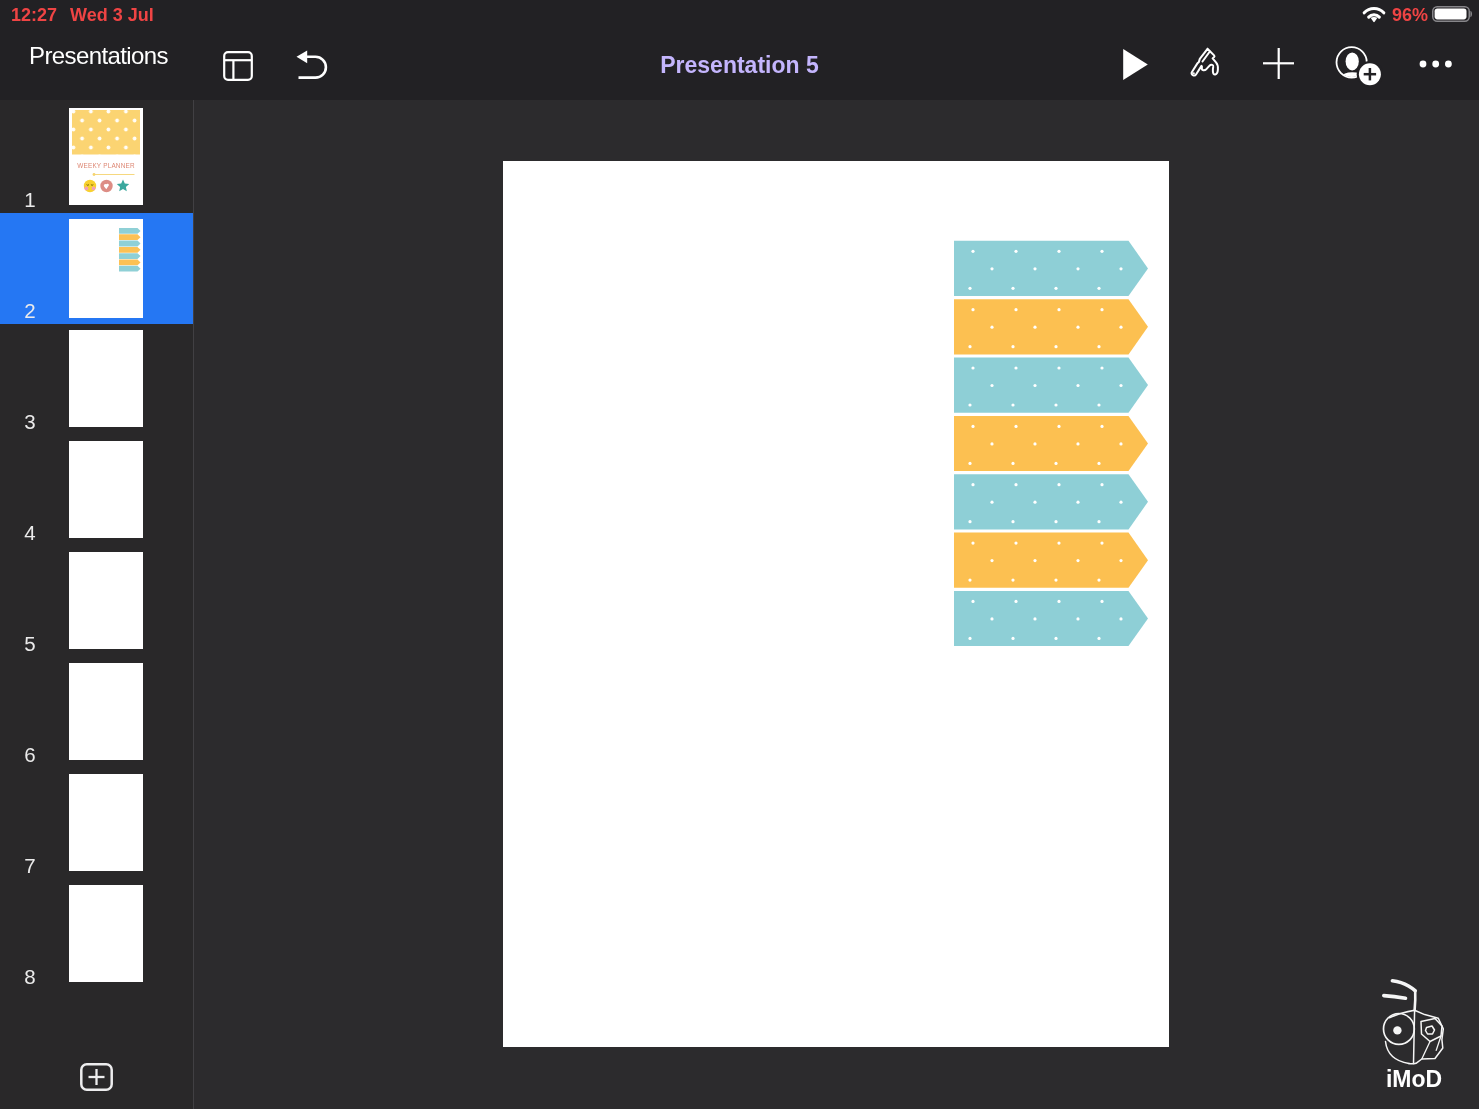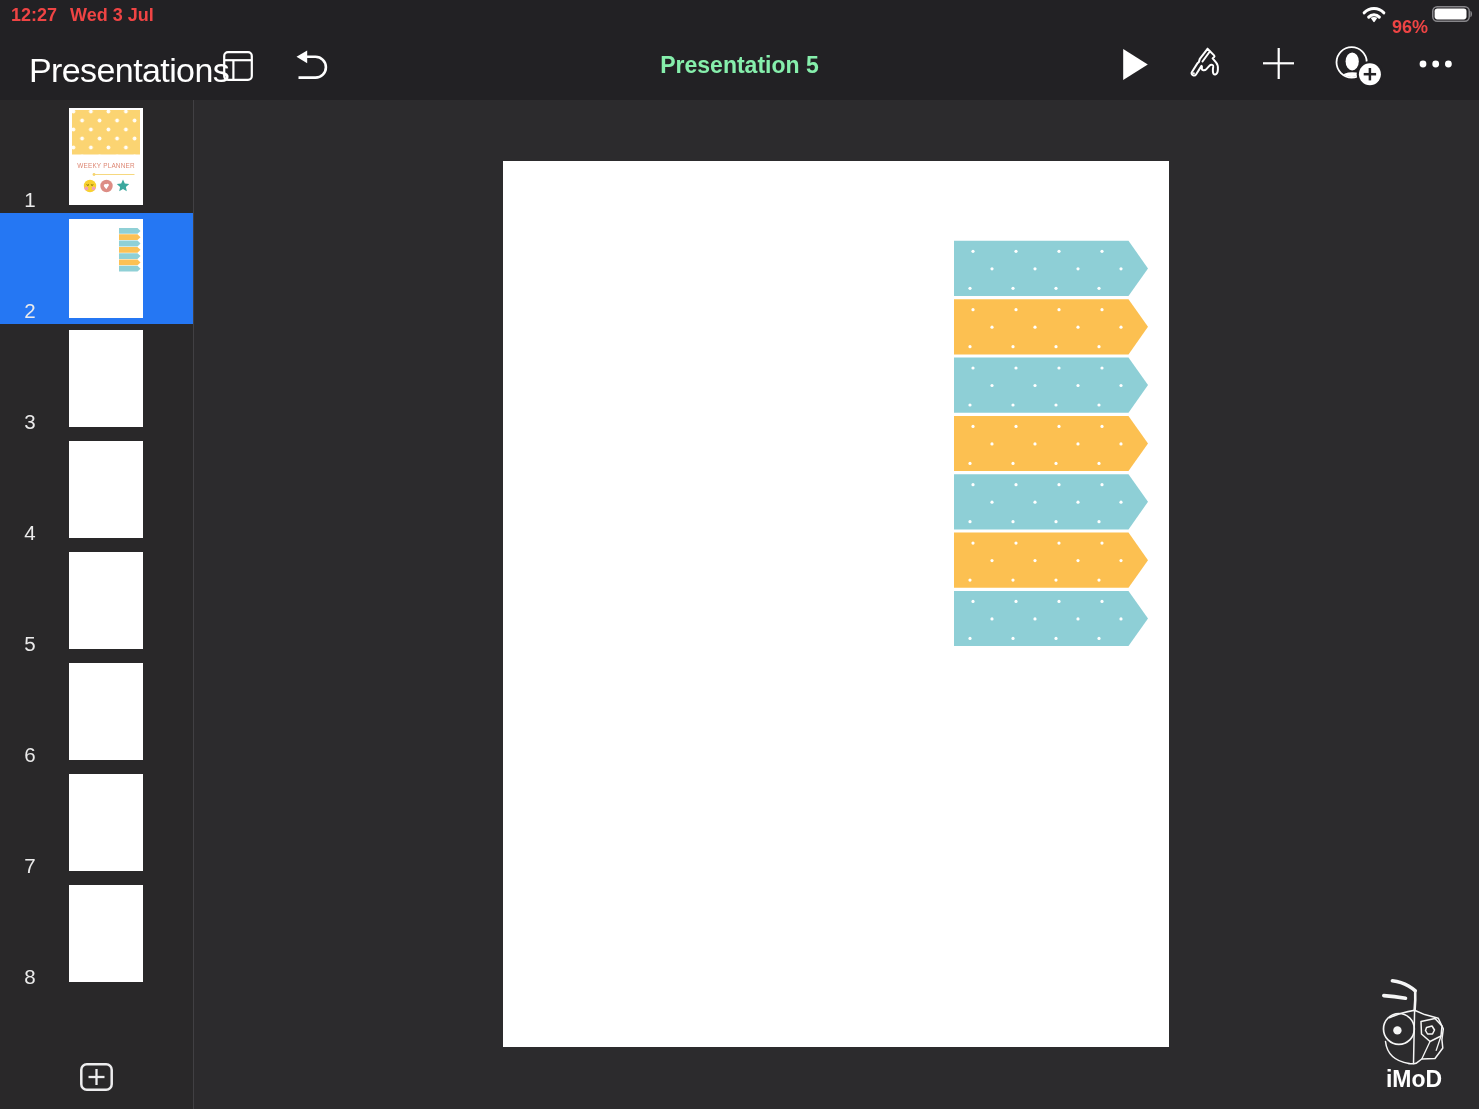--- a/index.html
+++ b/index.html
@@ -3,41 +3,41 @@
 <meta charset="utf-8">
 <style>
 html,body{margin:0;padding:0;}
 body{width:1479px;height:1109px;position:relative;overflow:hidden;background:#2c2b2d;
      font-family:"Liberation Sans",sans-serif;}
 *{box-sizing:border-box;}
 .topbar{position:absolute;left:0;top:0;width:1479px;height:100px;background:#222124;}
 .sidebar{position:absolute;left:0;top:100px;width:193px;height:1009px;background:#292829;}
 .sep{position:absolute;left:193px;top:100px;width:1px;height:1009px;background:#414043;}
 .stext{position:absolute;color:#ef4444;font-size:18px;font-weight:bold;top:5px;}
-.presentations{position:absolute;left:29px;top:51px;color:#fff;font-size:34px;font-weight:400;letter-spacing:-0.6px;}
-.title{position:absolute;left:0;top:52px;width:1479px;text-align:center;color:#86efac;font-size:23px;font-weight:bold;}
+.presentations{position:absolute;left:29px;top:42px;color:#fff;font-size:24px;font-weight:400;letter-spacing:-0.6px;}
+.title{position:absolute;left:0;top:52px;width:1479px;text-align:center;color:#c4b5fd;font-size:23px;font-weight:bold;}
 .thumb{position:absolute;left:69px;width:74px;height:97px;background:#fff;}
 .num{position:absolute;left:18px;width:24px;text-align:center;color:#ebebeb;font-size:20.5px;line-height:20px;}
 .sel{position:absolute;left:0;top:213px;width:193px;height:111px;background:#2577f3;}
 .slide{position:absolute;left:503px;top:161px;width:666px;height:886px;background:#fff;}
 svg{display:block;}
 .icon{position:absolute;}
 </style>
 </head>
 <body>
 <div class="topbar"></div>
 
 <div class="stext" style="left:11px;">12:27</div>
 <div class="stext" style="left:70px;text-align:right;">Wed 3 Jul</div>
 <svg class="icon" style="left:1362px;top:5px;" width="24" height="18" viewBox="0 0 24 18">
   <path d="M2.2 7.8 A13.4 13.4 0 0 1 21.8 7.8" fill="none" stroke="#fff" stroke-width="3.1" stroke-linecap="round"></path>
   <path d="M6.7 12.1 A7.2 7.2 0 0 1 17.3 12.1" fill="none" stroke="#fff" stroke-width="3.1" stroke-linecap="round"></path>
   <path d="M8.6 12.8 Q12 11.2 15.4 12.8 L12.7 16.8 Q12 17.6 11.3 16.8 Z" fill="#fff"></path>
 </svg>
-<div class="stext" style="left:1392px;margin-top:12px;">96%</div>
+<div class="stext" style="left:1392px;">96%</div>
 <svg class="icon" style="left:1432px;top:5.5px;" width="41" height="16" viewBox="0 0 41 16">
   <rect x="0.75" y="0.75" width="36.5" height="14.5" rx="4.4" fill="none" stroke="#87868a" stroke-width="1.5"></rect>
   <rect x="2.6" y="2.6" width="31.9" height="10.8" rx="2.8" fill="#fff"></rect>
   <path d="M38.4 4.8 C40.6 5.7 40.6 10.3 38.4 11.2 Z" fill="#87868a"></path>
 </svg>
 
 <div class="presentations">Presentations</div>
 
 <svg class="icon" style="left:223px;top:51px;" width="30" height="30" viewBox="0 0 30 30">
   <rect x="1.2" y="1.2" width="27.6" height="27.6" rx="3.8" fill="none" stroke="#fff" stroke-width="2.2"></rect>

